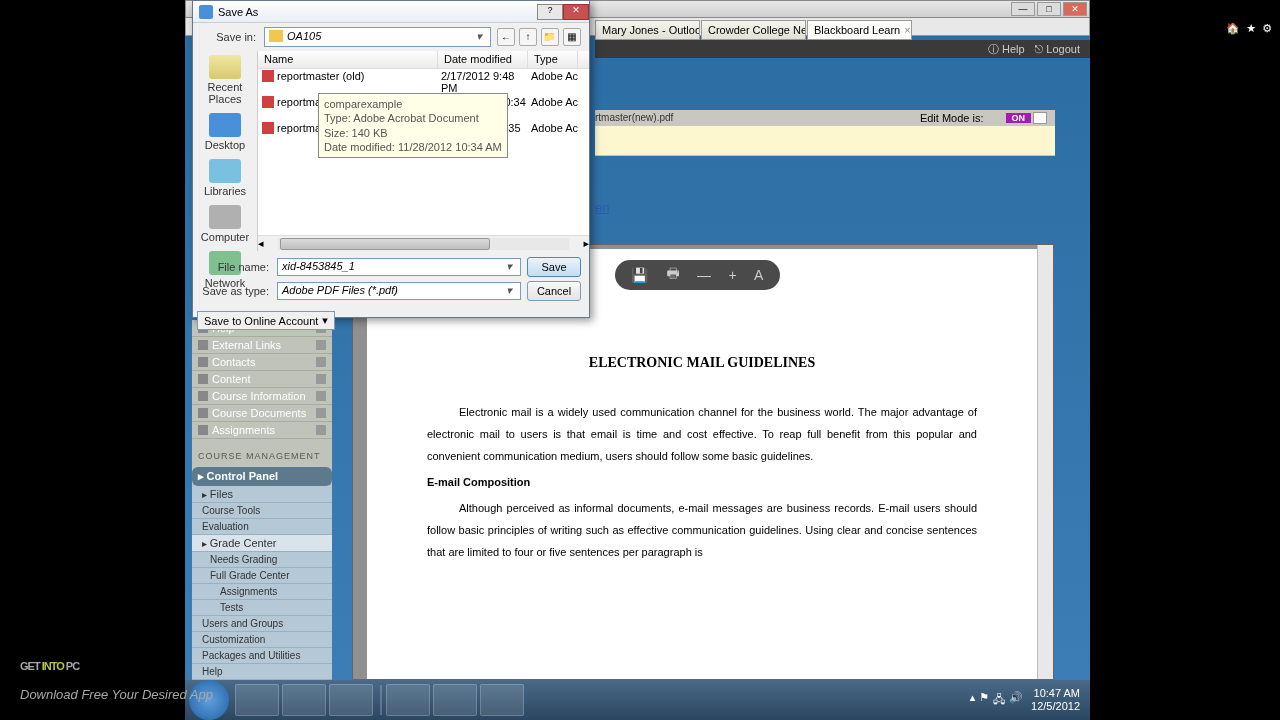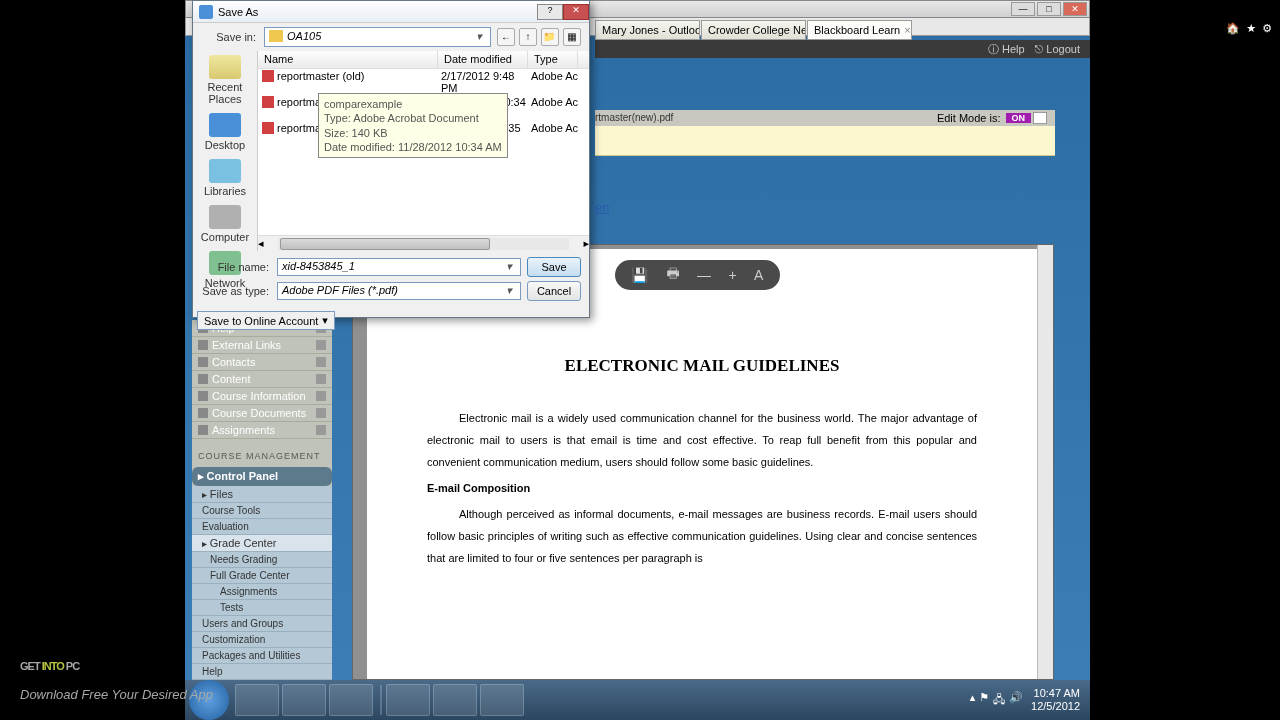--- a/index.html
+++ b/index.html
@@ -7,28 +7,28 @@
 .desktop{position:absolute;left:185px;top:0;width:905px;height:680px;background:linear-gradient(#2b6ca3,#3d7db5);}
 .window-chrome{position:absolute;left:185px;top:0;width:905px;height:18px;background:linear-gradient(#e8e8e8,#d0d0d0);border:1px solid #888;display:flex;justify-content:flex-end;align-items:center;padding-right:2px;}
 .win-btn{width:24px;height:14px;margin-left:2px;background:#dcdcdc;border:1px solid #999;text-align:center;line-height:12px;font-size:9px;}
 .win-btn.close{background:#d96a5a;color:#fff;}
 .browser-bar{position:absolute;left:185px;top:18px;width:905px;height:18px;background:#e8e8e8;border:1px solid #999;border-top:none;}
 .tabs{position:absolute;left:595px;top:20px;display:flex;height:20px;}
 .tab{background:linear-gradient(#f5f5f0,#e0e0d5);border:1px solid #9a9a9a;padding:2px 6px;margin-right:1px;font-size:10px;display:flex;align-items:center;max-width:105px;white-space:nowrap;overflow:hidden;}
 .tab.active{background:#fcfcf8;}
 .tab-close{margin-left:4px;color:#888;}
 .edit-row{position:absolute;left:595px;top:110px;width:460px;height:16px;background:#c8c8c0;display:flex;justify-content:flex-end;align-items:center;padding-right:8px;font-size:10px;}
-.edit-toggle{background:#a21caf;color:#fff;padding:0 6px;margin-left:5px;font-size:9px;font-weight:bold;}
+.edit-toggle{background:#a21caf;color:#fff;padding:0 6px;margin-left:22px;font-size:9px;font-weight:bold;}
 .edit-box{width:14px;height:12px;background:#fff;margin-left:2px;border:1px solid #999;}
 .breadcrumb{position:absolute;left:595px;top:126px;width:460px;height:30px;background:#fdf7d0;border-bottom:1px solid #d0c890;}
 .filelink{position:absolute;left:595px;top:200px;color:#2a5db0;text-decoration:underline;font-size:13px;}
 .content-path{position:absolute;left:595px;top:112px;font-size:10px;color:#333;}
 .pdf-area{position:absolute;left:352px;top:244px;width:702px;height:436px;background:#909090;border:1px solid #666;}
 .pdf-page{position:absolute;left:14px;top:4px;width:670px;height:430px;background:#fff;padding:100px 60px 20px;text-align:justify;font-family:"Times New Roman",serif;font-size:14px;line-height:2.0;color:#000;}
-.pdf-page h2{font-family:"Times New Roman",serif;font-size:17px;font-weight:bold;text-align:center;margin-bottom:24px;}
+.pdf-page h2{font-family:"Times New Roman",serif;font-size:14px;font-weight:bold;text-align:center;margin-bottom:24px;}
 .pdf-page p{text-indent:32px;margin-bottom:4px;}
 .pdf-page .sub{font-weight:bold;text-indent:0;}
 .pdf-toolbar{position:absolute;left:615px;top:260px;width:165px;height:30px;background:#4a4a4a;border-radius:15px;display:flex;align-items:center;justify-content:space-around;padding:0 8px;}
 .pdf-tb-icon{color:#ccc;font-size:14px;}
 .pdf-scroll{position:absolute;right:0;top:0;width:16px;height:100%;background:#e8e8e8;border-left:1px solid #bbb;}
 .sidebar{position:absolute;left:192px;top:320px;width:140px;background:#bfc3b9;}
 .sb-item{background:#bfc3b9;color:#fff;padding:2px 6px;border-bottom:1px solid #a8ac9f;font-size:10px;display:flex;align-items:center;}
 .sb-item .sq{width:10px;height:10px;background:#888;margin-right:4px;}
 .sb-item .end{margin-left:auto;width:10px;height:10px;background:#999;}
 .cm-header{background:#bfc3b9;color:#5a5a52;font-size:9px;letter-spacing:1px;padding:12px 6px 6px;}

